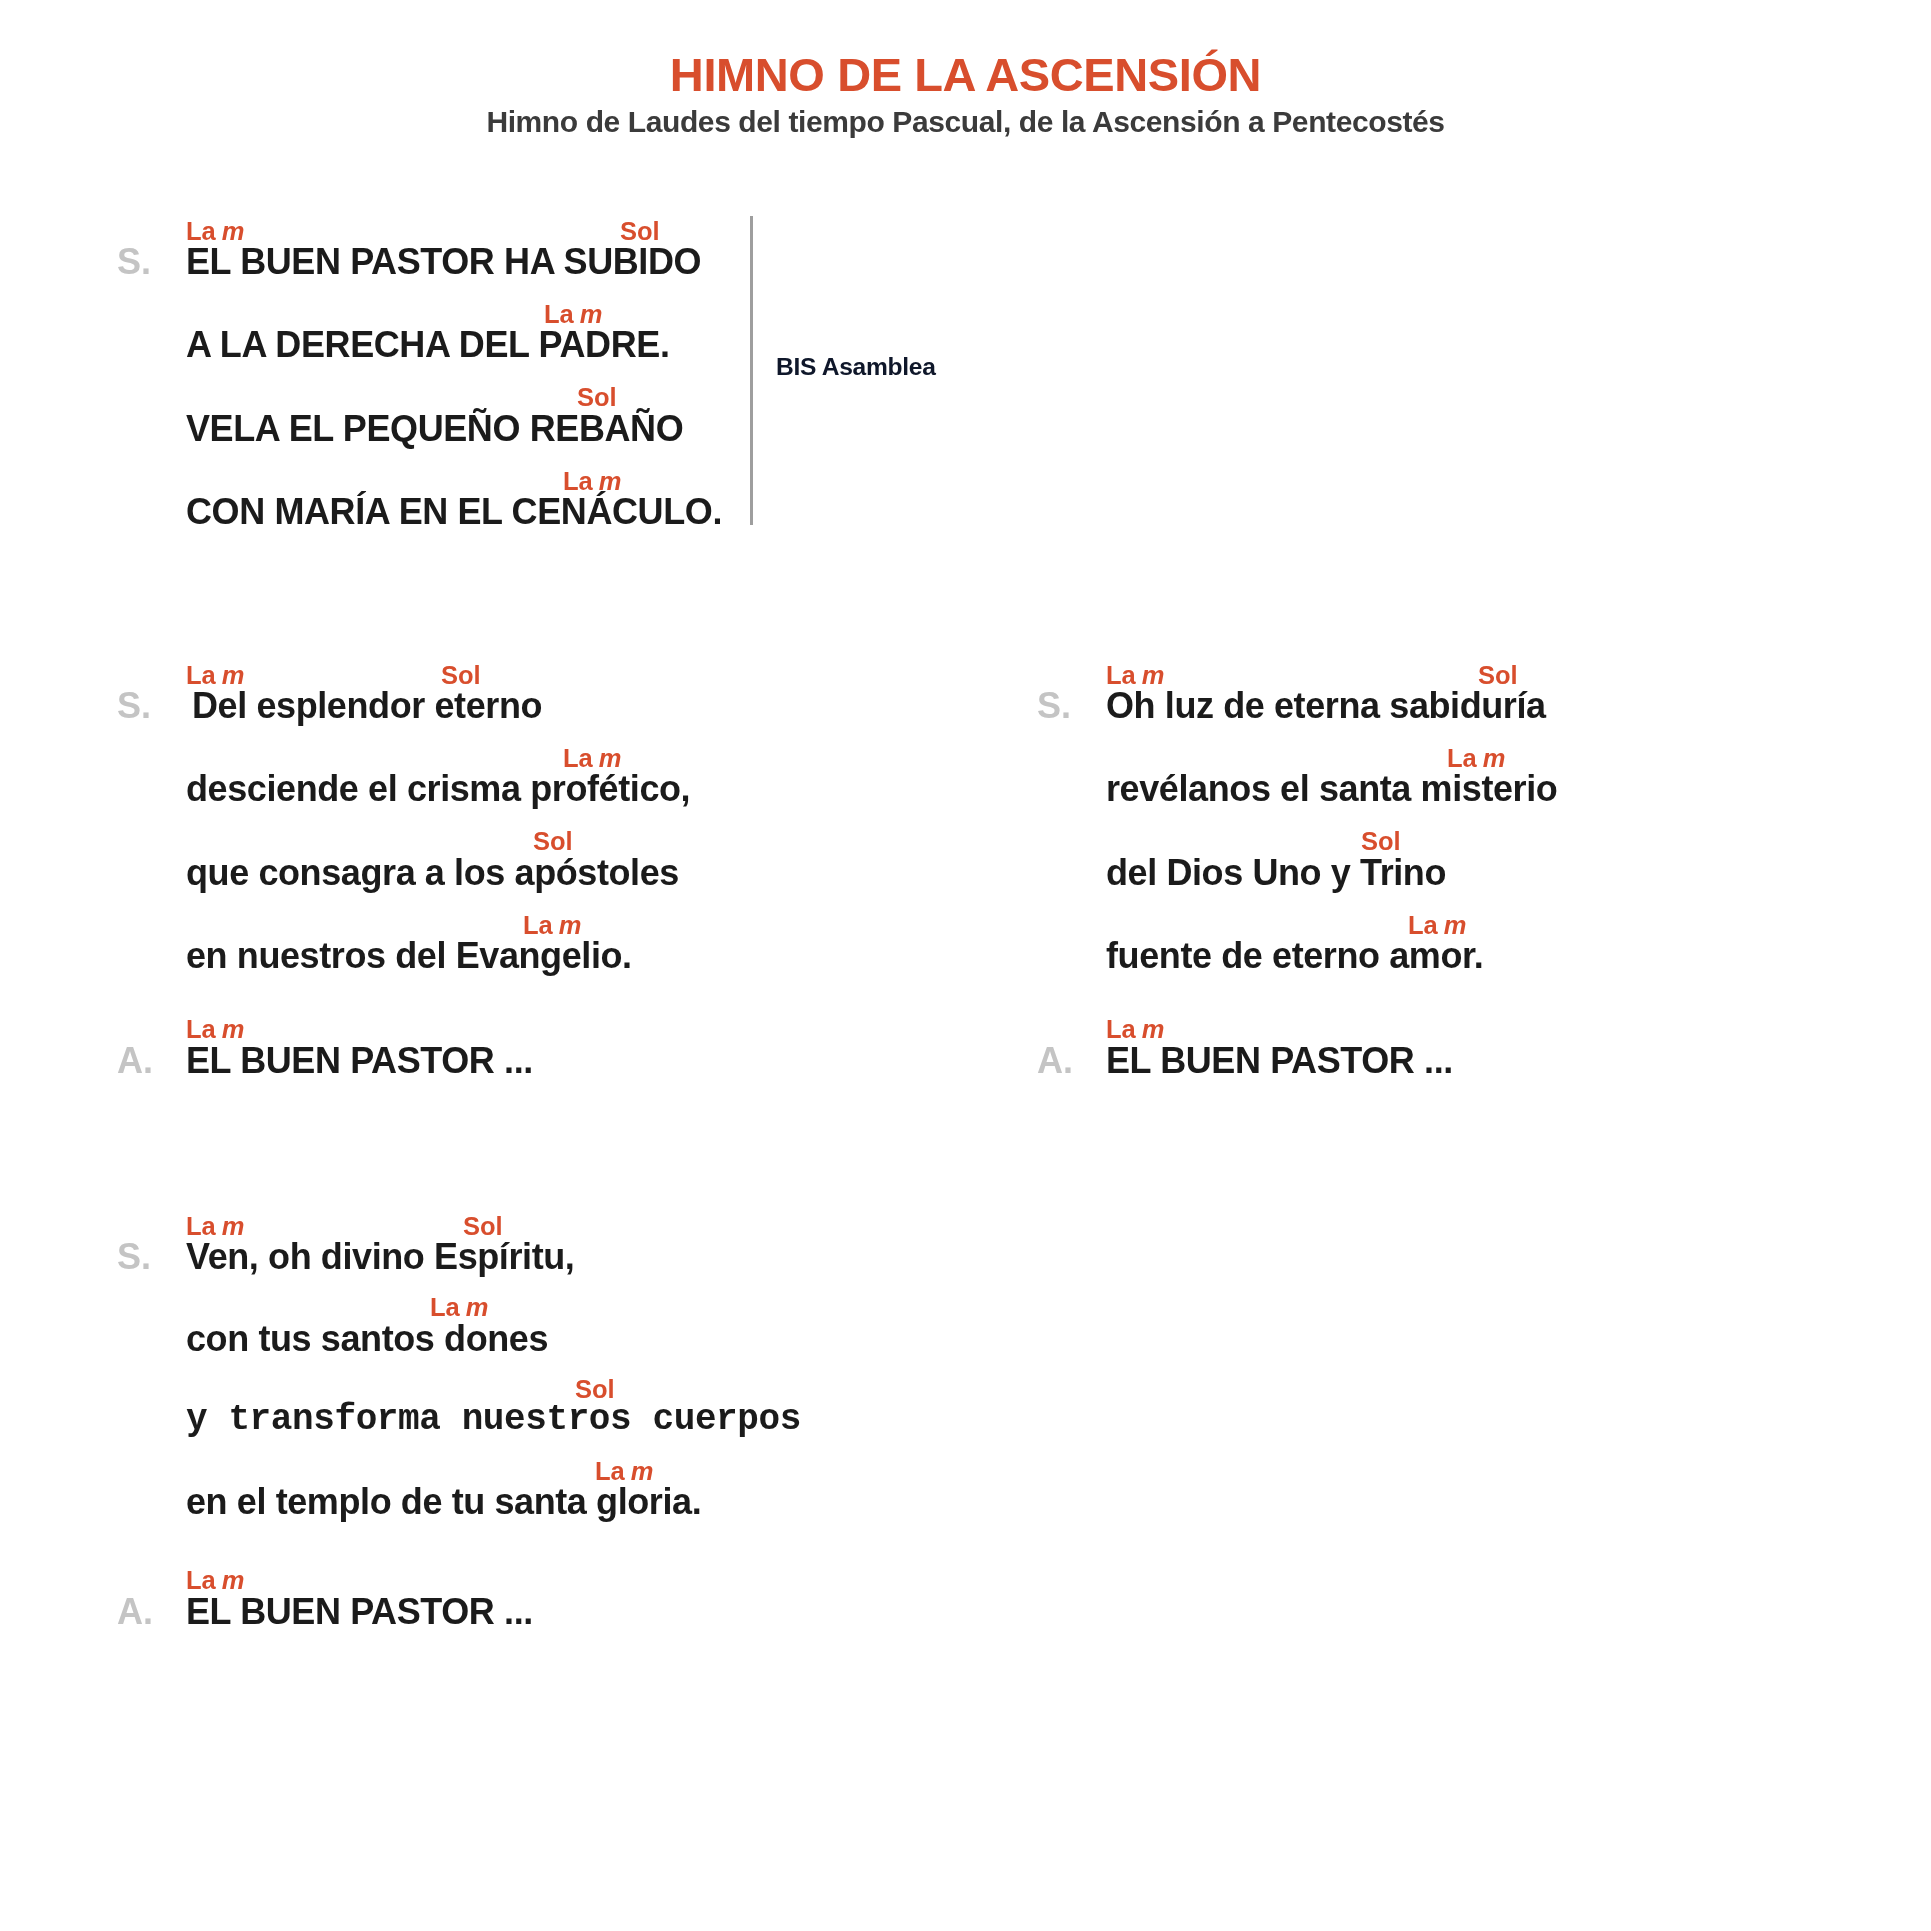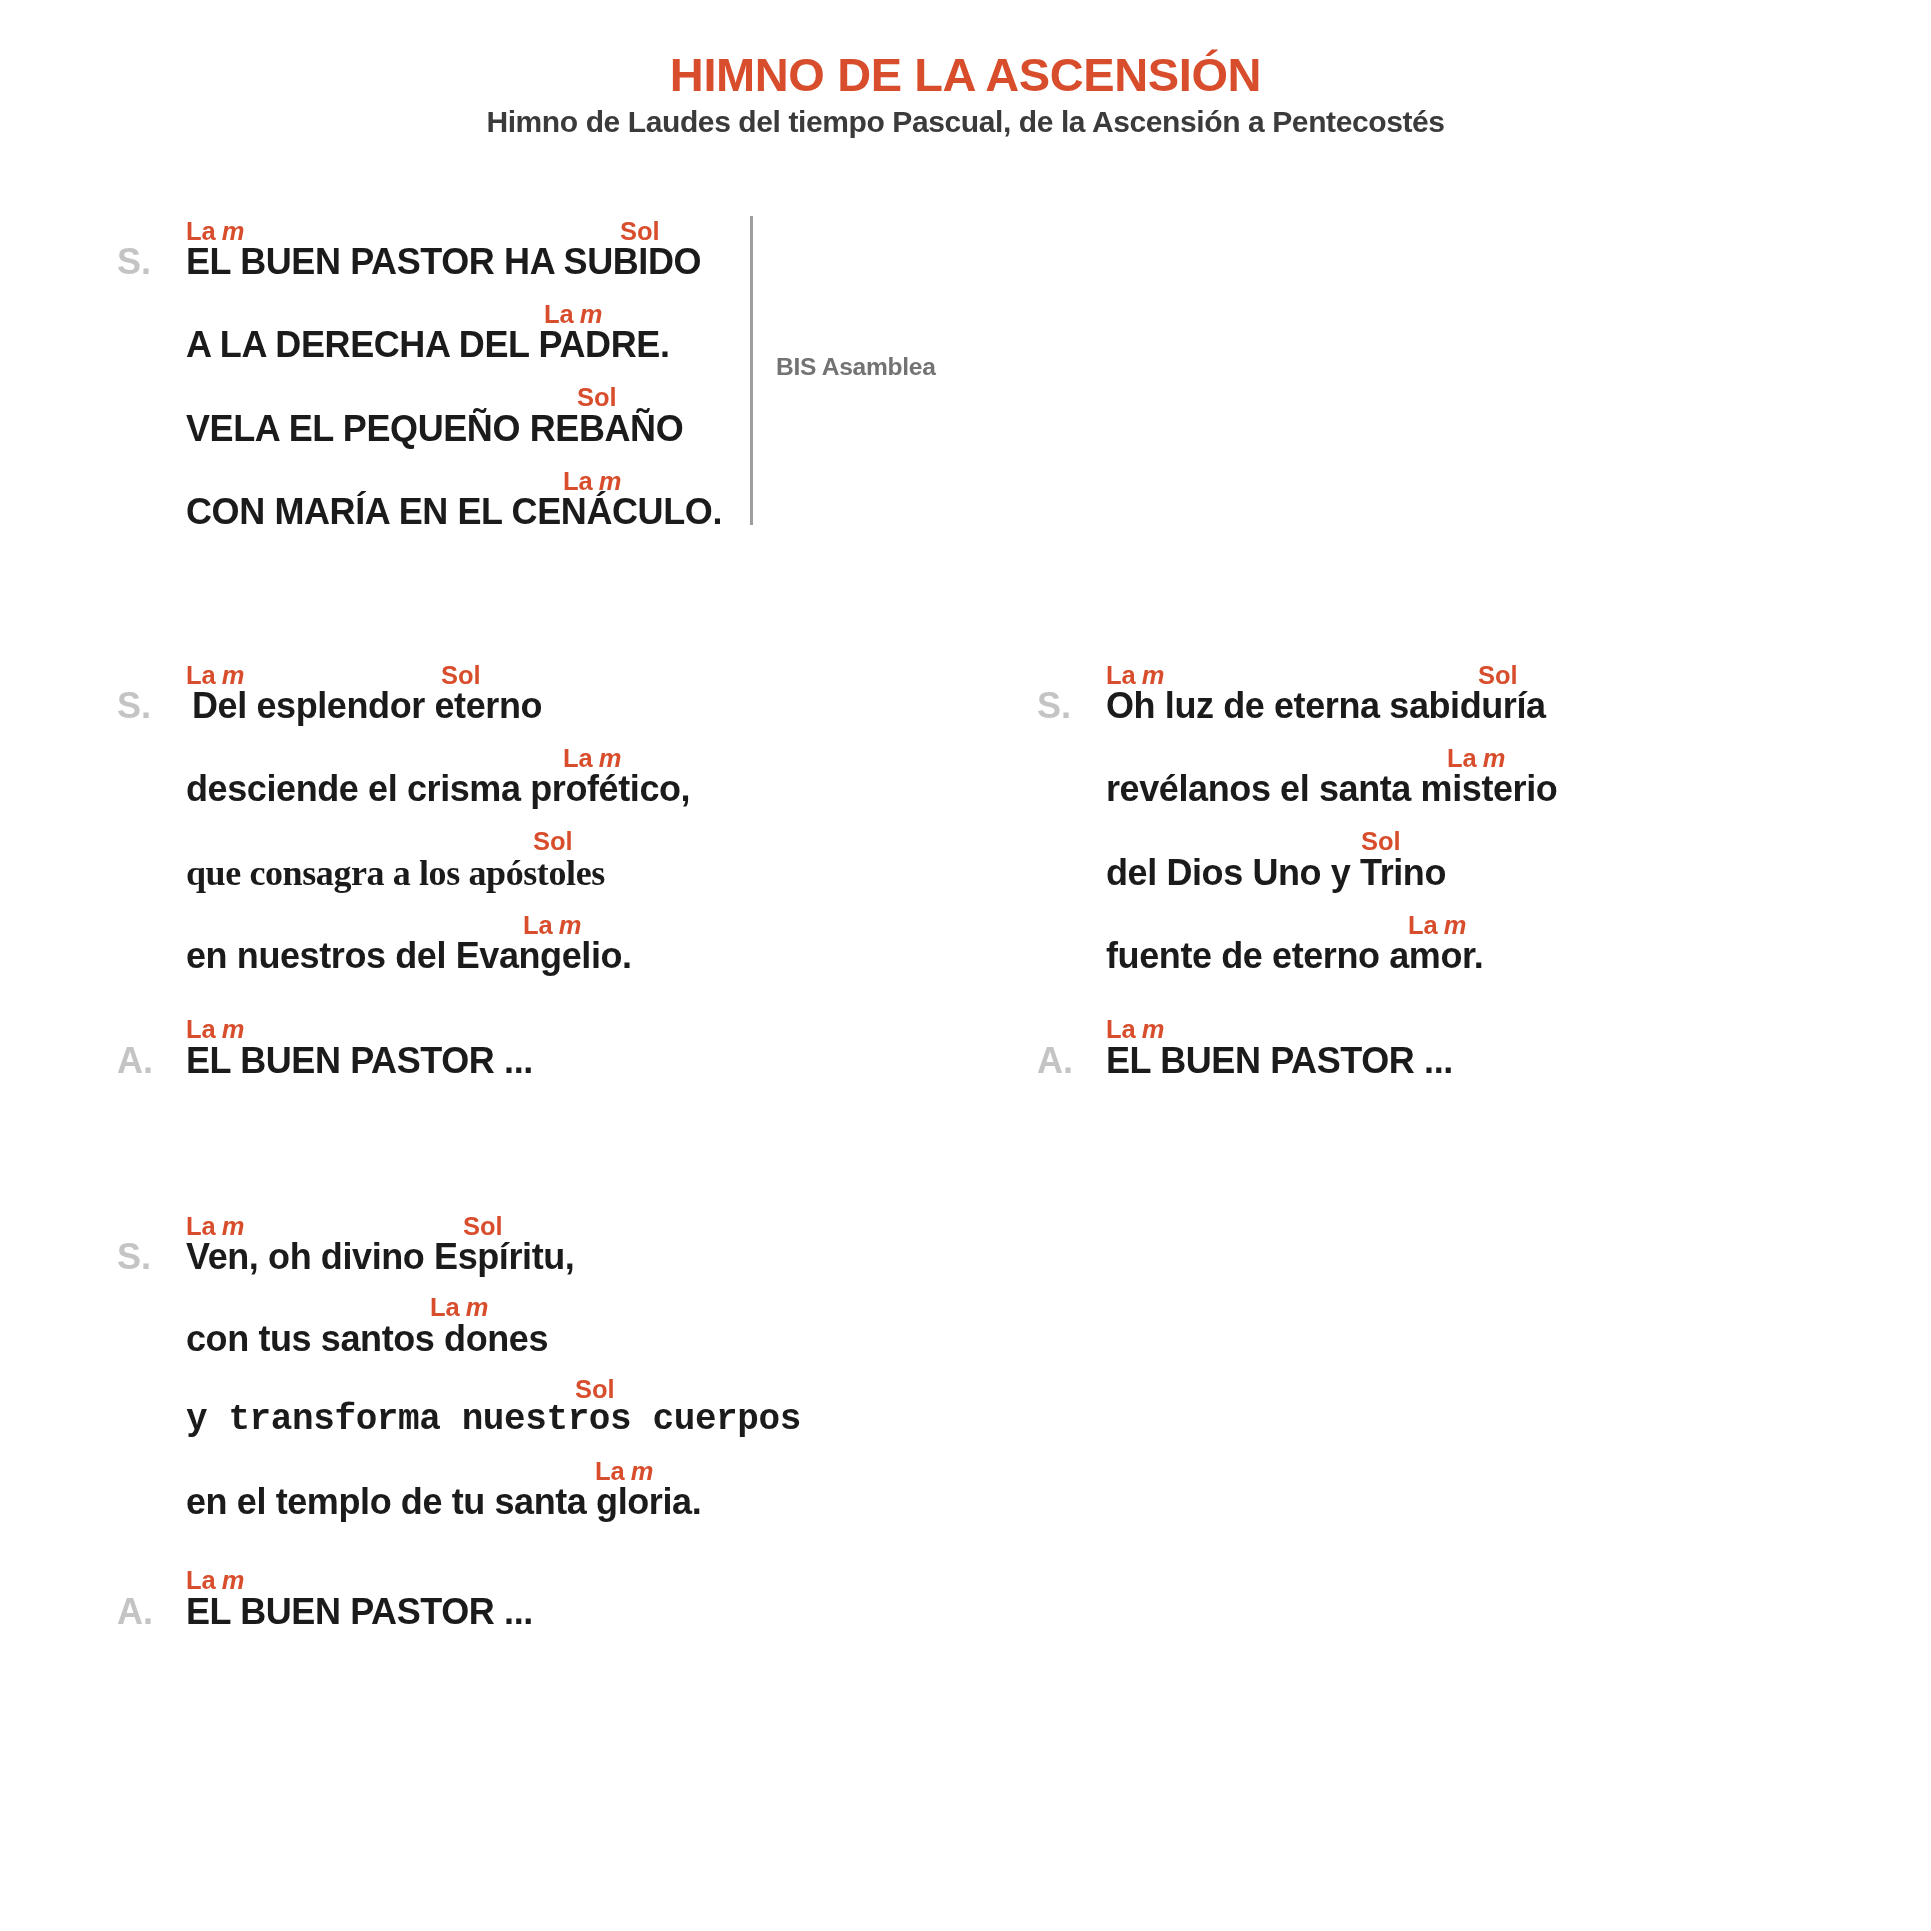--- a/index.html
+++ b/index.html
@@ -24,21 +24,21 @@
   .lyric{
     position:absolute;left:0;font-size:36px;font-weight:bold;color:#1B1B1B;
     white-space:nowrap;line-height:1;letter-spacing:-0.4px;
   }
   .speaker{
     position:absolute;left:-69px;font-size:36px;font-weight:bold;color:#C4C4C4;line-height:1;
   }
   .bis-line{position:absolute;left:750px;top:216px;width:2.6px;height:309px;background:#9E9E9E;}
   .bis-text{
     position:absolute;left:776px;top:355px;font-size:24.6px;font-weight:bold;
-    color:#737373;line-height:1;white-space:nowrap;letter-spacing:-0.3px;
+    color:#0f172a;line-height:1;white-space:nowrap;letter-spacing:-0.3px;
   }
 </style>
 </head>
 <body>
 
 <div class="page">
 
   <div class="title">HIMNO DE LA ASCENSIÓN</div>
   <div class="subtitle">Himno de Laudes del tiempo Pascual, de la Ascensión a Pentecostés</div>
 
@@ -66,21 +66,21 @@
     <div class="speaker" style="top:29px;">S.</div>
 
     <span class="chord" style="left:0;top:-4.4px;"><span>La</span><i class="cm">m</i></span>
     <span class="chord" style="left:255px;top:-4.4px;"><span>Sol</span><i class="cm"></i></span>
     <div class="lyric" style="top:29px;margin-left:6px;">Del esplendor eterno</div>
 
     <span class="chord" style="left:377px;top:79px;"><span>La</span><i class="cm">m</i></span>
     <div class="lyric" style="top:112px;">desciende el crisma profético,</div>
 
     <span class="chord" style="left:347px;top:162px;"><span>Sol</span><i class="cm"></i></span>
-    <div class="lyric" style="top:196px;font-family:Liberation Serif, serif;">que consagra a los apóstoles</div>
+    <div class="lyric" style="top:196px;">que consagra a los apóstoles</div>
 
     <span class="chord" style="left:337px;top:246px;"><span>La</span><i class="cm">m</i></span>
     <div class="lyric" style="top:279px;">en nuestros del Evangelio.</div>
 
     <span class="chord" style="left:0;top:350px;"><span>La</span><i class="cm">m</i></span>
     <div class="speaker" style="top:384px;">A.</div>
     <div class="lyric" style="top:384px;">EL BUEN PASTOR ...</div>
   </div>
 
   <div class="stanza" style="left:1106px;top:659px;">

